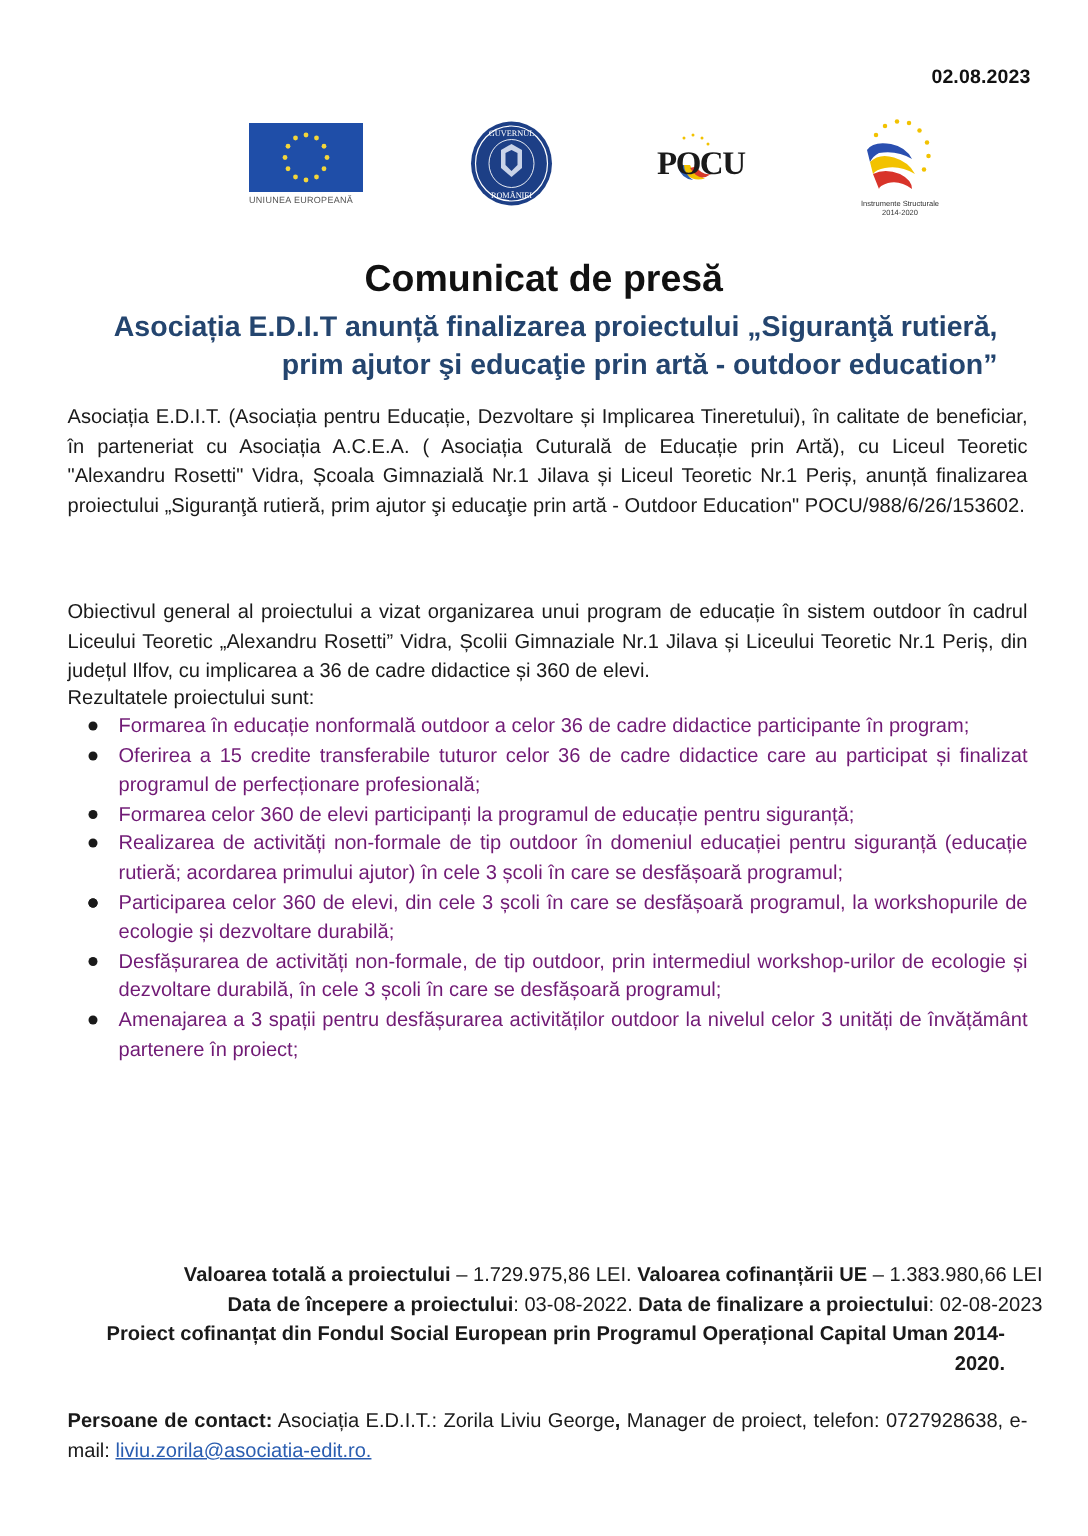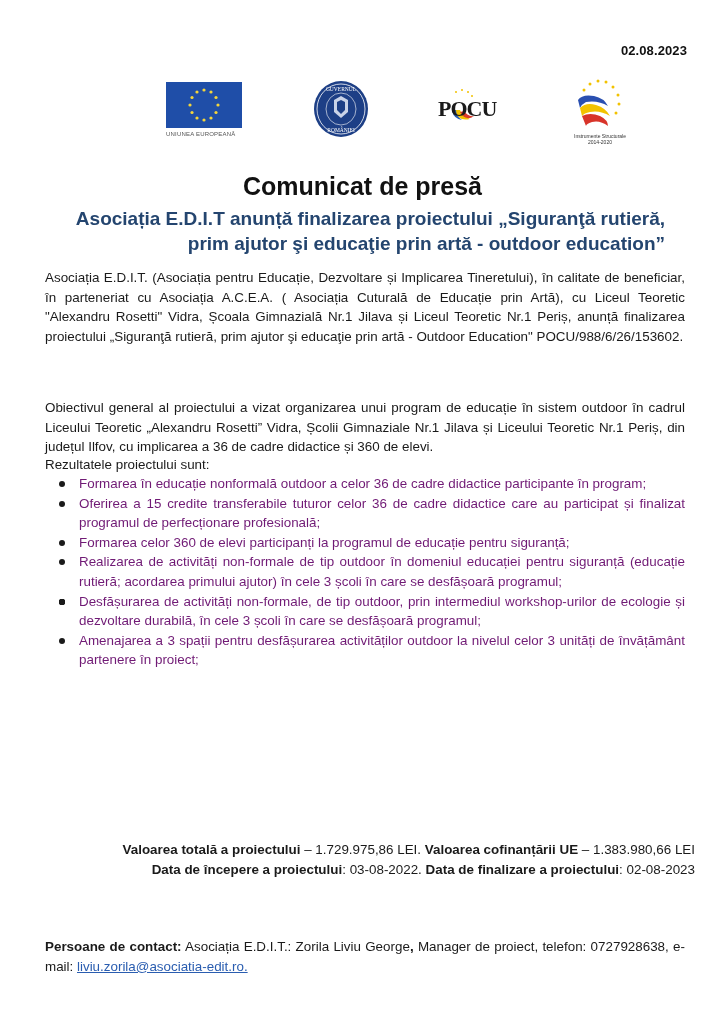--- a/index.html
+++ b/index.html
@@ -149,29 +149,30 @@
 <p class="body p2" style="margin:0;">Obiectivul general al proiectului a vizat organizarea unui program de educație în sistem outdoor în cadrul Liceului Teoretic „Alexandru Rosetti” Vidra, Școlii Gimnaziale Nr.1 Jilava și Liceului Teoretic Nr.1 Periș, din județul Ilfov, cu implicarea a 36 de cadre didactice și 360 de elevi.</p>
 <div class="results-intro">Rezultatele proiectului sunt:</div>
 
 <ul class="results">
   <li><span class="bullet"></span><span>Formarea în educație nonformală outdoor a celor 36 de cadre didactice participante în program;</span></li>
   <li><span class="bullet"></span><span>Oferirea a 15 credite transferabile tuturor celor 36 de cadre didactice care au participat și finalizat programul de perfecționare profesională;</span></li>
   <li><span class="bullet"></span><span>Formarea celor 360 de elevi participanți la programul de educație pentru siguranță;</span></li>
   <li><span class="bullet"></span><span>Realizarea de activități non-formale de tip outdoor în domeniul educației pentru siguranță (educație rutieră; acordarea primului ajutor) în cele 3 școli în care se desfășoară programul;</span></li>
   <li><span class="bullet"></span></li>
   <li><span class="bullet"></span></li>
-  <li><span class="bullet"></span></li>
+  <li><span class="bullet"></span><span>Participarea celor 360 de elevi, din cele 3 școli în care se desfășoară programul, la workshopurile de ecologie și dezvoltare durabilă;</span></li>
   <li><span class="bullet"></span><span>Desfășurarea de activități non-formale, de tip outdoor, prin intermediul workshop-urilor de ecologie și dezvoltare durabilă, în cele 3 școli în care se desfășoară programul;</span></li>
   <li><span class="bullet"></span><span>Amenajarea a 3 spații pentru desfășurarea activităților outdoor la nivelul celor 3 unități de învățământ partenere în proiect;</span></li>
 </ul>
 
 <div class="summary">
   <div>
     <b>Valoarea totală a proiectului</b><span> – 1.729.975,86 LEI. </span><b>Valoarea cofinanțării UE</b><span> – 1.383.980,66 LEI</span>
   </div>
   <div>
     <b>Data de începere a proiectului</b><span>: 03-08-2022. </span><b>Data de finalizare a proiectului</b><span>: 02-08-2023</span>
   </div>
+  <div style="font-weight:bold; padding: 0 25px;">Proiect cofinanțat din Fondul Social European prin Programul Operațional Capital Uman 2014-2020.</div>
 </div>
 
 <div class="contact">
   <b>Persoane de contact:</b><span> Asociația E.D.I.T.: Zorila Liviu George</span><b>,</b><span> Manager de proiect, telefon: 0727928638, e-mail: </span><a href="#">liviu.zorila@asociatia-edit.ro.</a>
 </div>
 
 </body></html>

